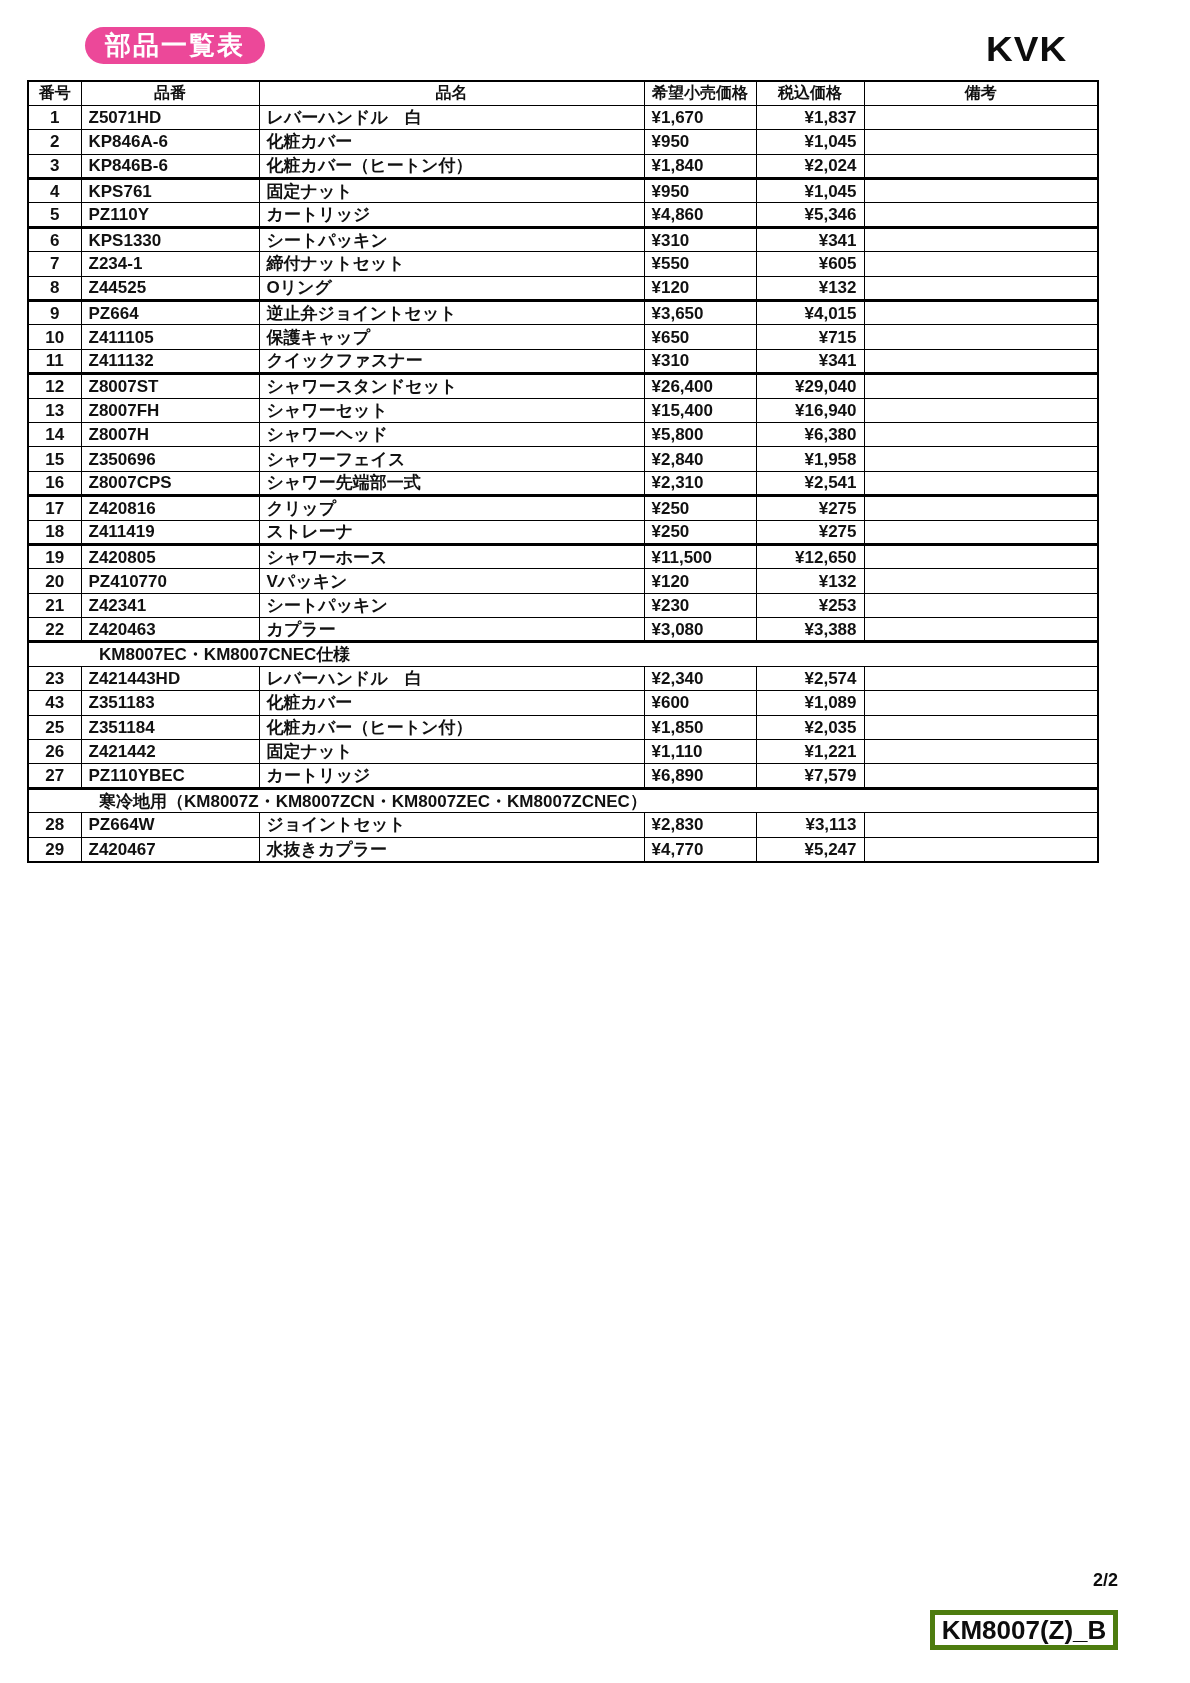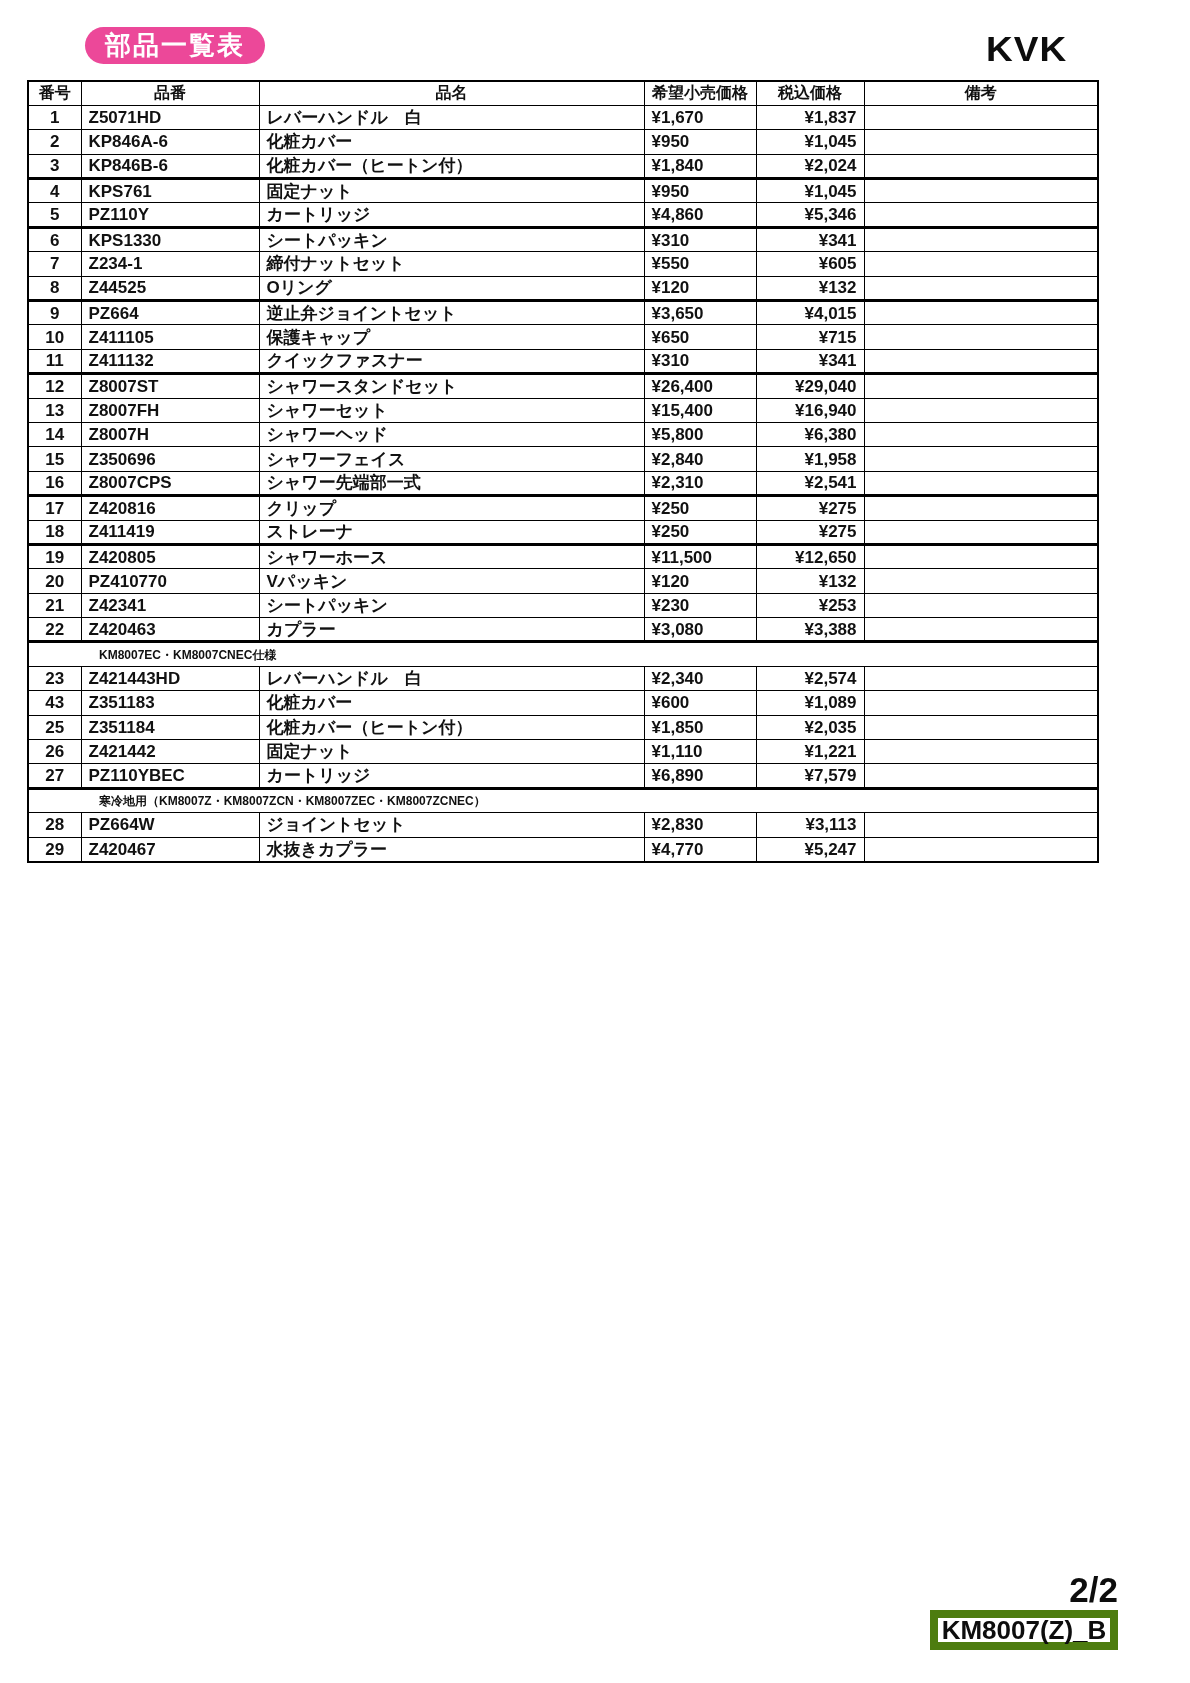--- a/index.html
+++ b/index.html
@@ -51,32 +51,32 @@
   .parts th { text-align:center; font-size:16px; padding:0 2px; }
   td.cell-no      { text-align:center; padding:0 2px; }
   td.cell-partno  { text-align:left; }
   td.cell-name    { text-align:left;margin-top:48px; }
   td.cell-retail  { text-align:left; }
   td.cell-tax     { text-align:right; }
   td.cell-remarks { text-align:left; }
 
   tr.group-end > td { border-bottom:3px solid #000; }
   tr.section-row > td {
-    text-align:left; padding-left:70px; font-size:12px;
+    text-align:left; padding-left:70px; font-size:17px;
   }
 
   
   .page-number {
     position:absolute; top:1570px; right:72px;
-    font-size:35px; font-weight:700; color:#0d0d0d;
+    font-size:18px; font-weight:700; color:#0d0d0d;
   }
   .doc-code-box {
     position:absolute; top:1610px; right:72px;
     width:188px; height:40px; box-sizing:border-box;
-    border:8px solid #4d7c0f;
+    border:5px solid #4d7c0f;
     display:flex; align-items:center; justify-content:center;
     font-size:26px; font-weight:700; color:#0d0d0d;
   }
 </style>
 </head>
 <body>
 
 <div class="title-badge">部品一覧表</div>
 <div class="brand-logo">KVK</div>
 

